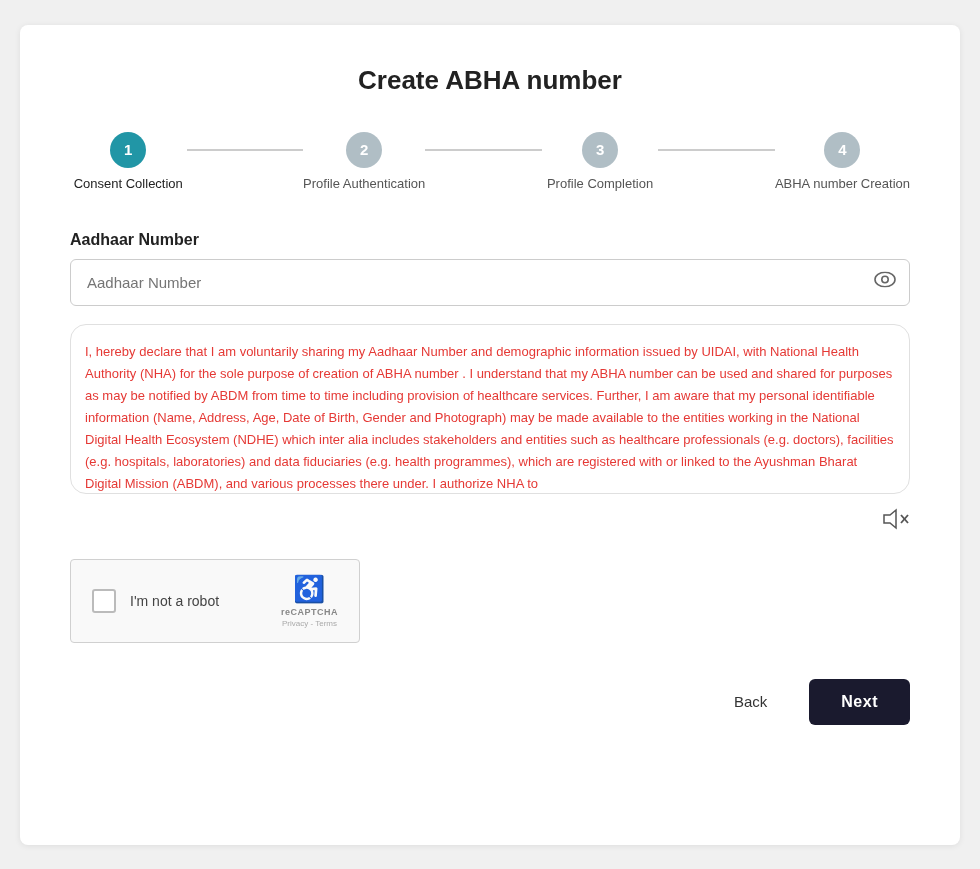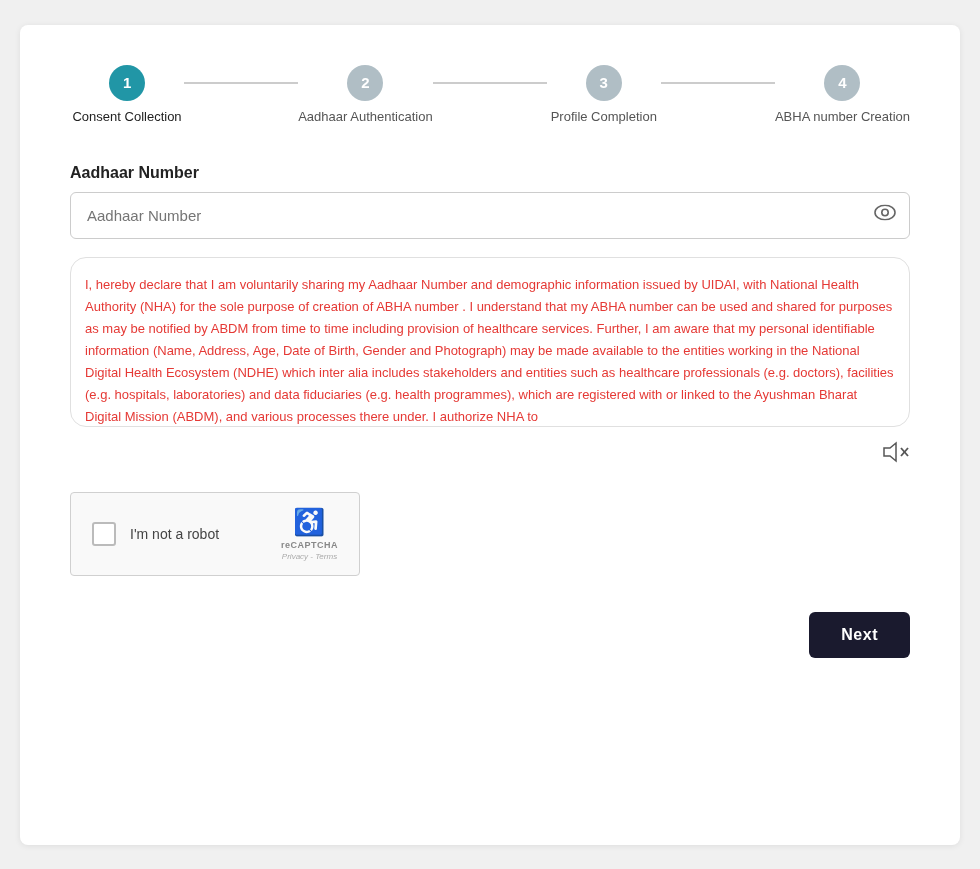--- a/index.html
+++ b/index.html
@@ -198,21 +198,20 @@
     }
     .recaptcha-brand {
       font-size: 9px;
       color: #888;
       font-weight: bold;
       letter-spacing: 0.5px;
     }
     .recaptcha-sub {
       font-size: 8px;
       color: #aaa;
-      font-style: italic;
     }
     
     .buttons-row {
       display: flex;
       justify-content: flex-end;
       align-items: center;
       gap: 18px;
       margin-top: 10px;
     }
     .back-btn {
@@ -233,30 +232,31 @@
       font-weight: bold;
       padding: 14px 32px;
       cursor: pointer;
       letter-spacing: 0.5px;
     }
   </style>
 </head>
 <body>
 
 <div class="card">
+  <h1 class="page-title">Create ABHA number</h1>
 
   <div class="stepper">
     <div class="step-item">
       <div class="step-circle active">1</div>
       <div class="step-label active">Consent Collection</div>
     </div>
     <div class="step-line"></div>
     <div class="step-item">
       <div class="step-circle inactive">2</div>
-      <div class="step-label">Aadhaar Authentication</div>
+      <div class="step-label">Profile Authentication</div>
     </div>
     <div class="step-line"></div>
     <div class="step-item">
       <div class="step-circle inactive">3</div>
       <div class="step-label">Profile Completion</div>
     </div>
     <div class="step-line"></div>
     <div class="step-item">
       <div class="step-circle inactive">4</div>
       <div class="step-label">ABHA number Creation</div>
@@ -295,15 +295,16 @@
     <div class="recaptcha-check"></div>
     <span class="recaptcha-text">I'm not a robot</span>
     <div class="recaptcha-logo">
       <span class="recaptcha-icon">♿</span>
       <span class="recaptcha-brand">reCAPTCHA</span>
       <span class="recaptcha-sub">Privacy - Terms</span>
     </div>
   </div>
 
   <div class="buttons-row">
+    <button class="back-btn">Back</button>
     <button class="next-btn">Next</button>
   </div>
 </div>
 
 </body></html>

